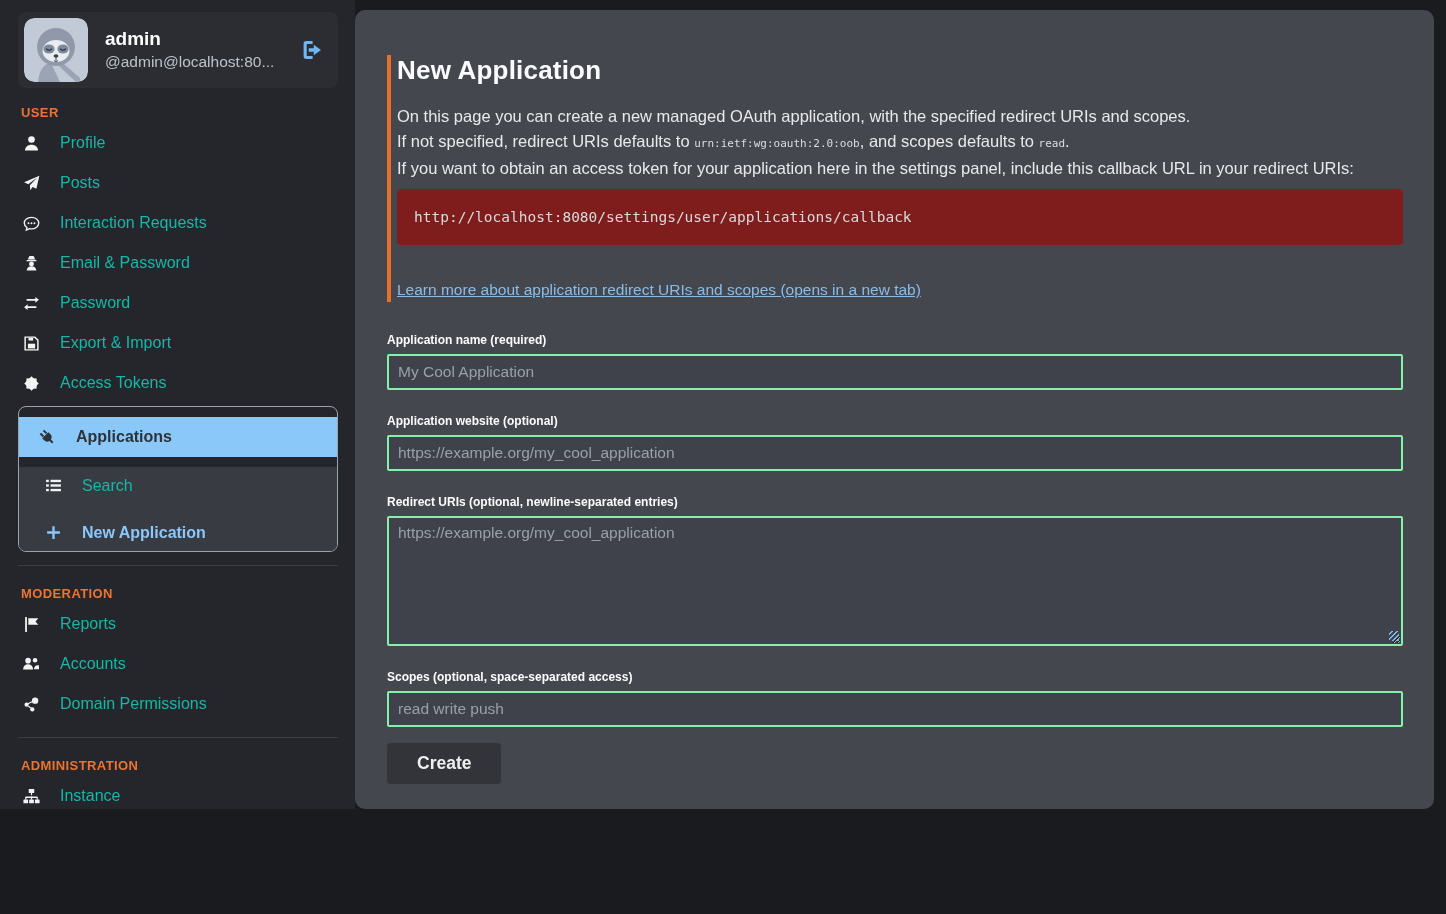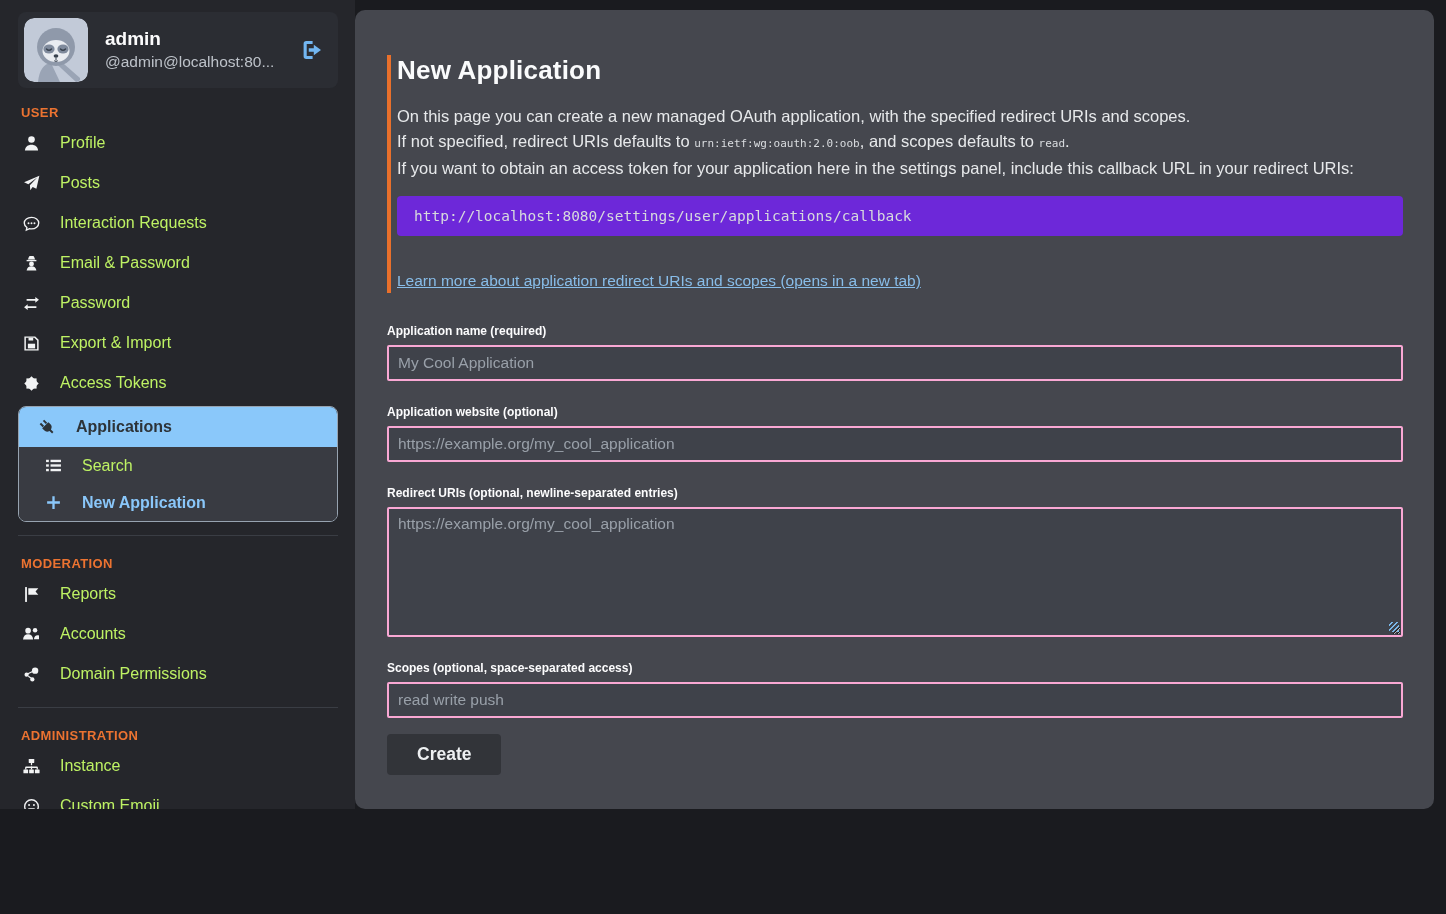--- a/index.html
+++ b/index.html
@@ -28,27 +28,27 @@
   .user-handle { font-size:15.5px; color:#bdc2c9; line-height:1.4; white-space:nowrap; overflow:hidden; }
   .logout-btn { flex:0 0 auto; cursor:pointer; display:flex; align-items:center; }
 
   .nav-section + .nav-section { border-top:1px solid #3a3d44; margin-top:13px; padding-top:3px; }
   .nav-header {
     color:#ec7331; font-size:13px; font-weight:700; letter-spacing:.4px;
     margin:17px 3px 3px; text-transform:uppercase;
   }
   .nav-item {
     display:flex; align-items:center; gap:19px;
-    padding:11px 3px; font-size:16px; color:#bef264; cursor:pointer;
+    padding:11px 3px; font-size:16px; color:#14b8a6; cursor:pointer;
   }
   .nav-item .ico { width:20px; flex:0 0 20px; display:flex; justify-content:center; color:#f2f3f4; }
   .nav-item svg { display:block; }
 
   .app-group { border:1px solid #97a3b0; border-radius:8px; margin:3px 0 12px; overflow:hidden; }
-  .app-group .nav-item { padding-left:18px; }
+  .app-group .nav-item { padding-left:18px;margin-top:10px; }
   .nav-item.selected {
     background:#8ac8fa; color:#2d3338; font-weight:700;
   }
   .nav-item.selected .ico { color:#2d3338; }
   .subnav { background:#393b42; }
   .subnav .nav-item { padding:9.5px 3px 9.5px 24px; }
   .nav-item.active-child { color:#8ac7fa; font-weight:700; }
   .nav-item.active-child .ico { color:#8ac7fa; }
 
   
@@ -59,34 +59,34 @@
   .header-block { border-left:4px solid #e9702b; padding-left:6px; }
   .header-block h1 {
     margin:0 0 18px; font-size:26px; font-weight:700; color:#fafbfc; letter-spacing:.2px;
   }
   p.desc { margin:0; font-size:16.5px; line-height:25px; color:#e7e9eb; }
   code.inline {
     font-family:"DejaVu Sans Mono","Liberation Mono",monospace;
     font-size:11px; color:#dadde0;
   }
   .code-block {
-    background:#6d28d9; border-radius:4px; margin:15px 0 36px;
-    padding:12px 17px; font-family:"DejaVu Sans Mono","Liberation Mono",monospace;
+    background:#7f1d1d; border-radius:4px; margin:8px 0 36px;
+    padding:20px 17px; font-family:"DejaVu Sans Mono","Liberation Mono",monospace;
     font-size:14.5px; color:#d7dadd; white-space:nowrap; overflow:hidden;
   }
   .learn-link {
     display:inline-block; font-size:15.5px; color:#88bde9;
     text-decoration:underline; margin-bottom:3px; cursor:pointer;
   }
 
   .form-group { margin-top:24px; }
   .form-group:first-of-type { margin-top:31px; }
   .field-label { display:block; font-size:12px; font-weight:700; color:#fcfcfd; margin-bottom:7px; }
   .text-input, .text-area {
-    width:100%; background:#3f424a; border:2px solid #f9a8d4; border-radius:2px;
+    width:100%; background:#3f424a; border:2px solid #86efac; border-radius:2px;
     color:#cdd2d8; font-family:"Liberation Sans","DejaVu Sans",sans-serif;
     font-size:15.5px; padding:6px 9px; outline:none;
   }
   .text-input { height:36px; }
   .text-area { height:130px; resize:vertical; display:block; }
   .text-input::placeholder, .text-area::placeholder { color:#99a0a9; opacity:1; }
   .ta-wrap { position:relative; }
   .ta-wrap::after {
     content:""; position:absolute; right:4px; bottom:5px; width:10px; height:10px;
     background:repeating-linear-gradient(135deg, transparent 0 2px, #7ab7e8 2px 3.5px);

